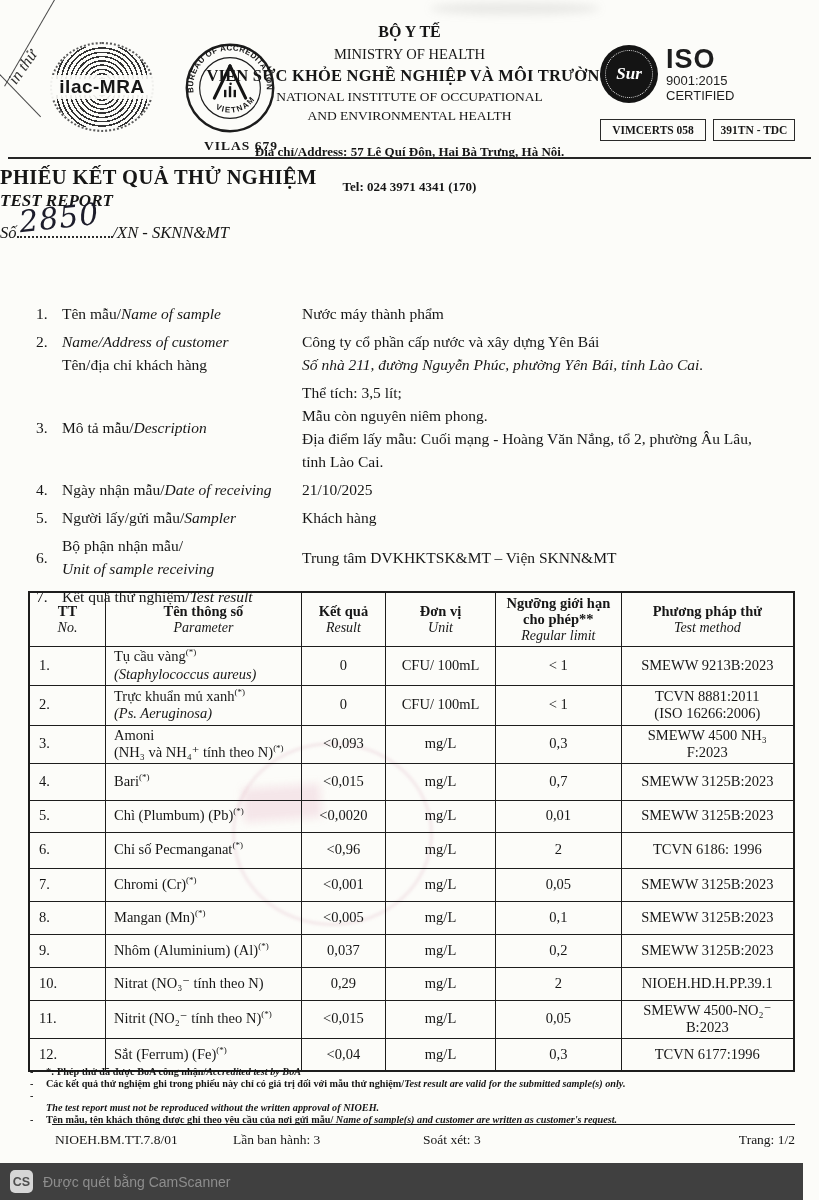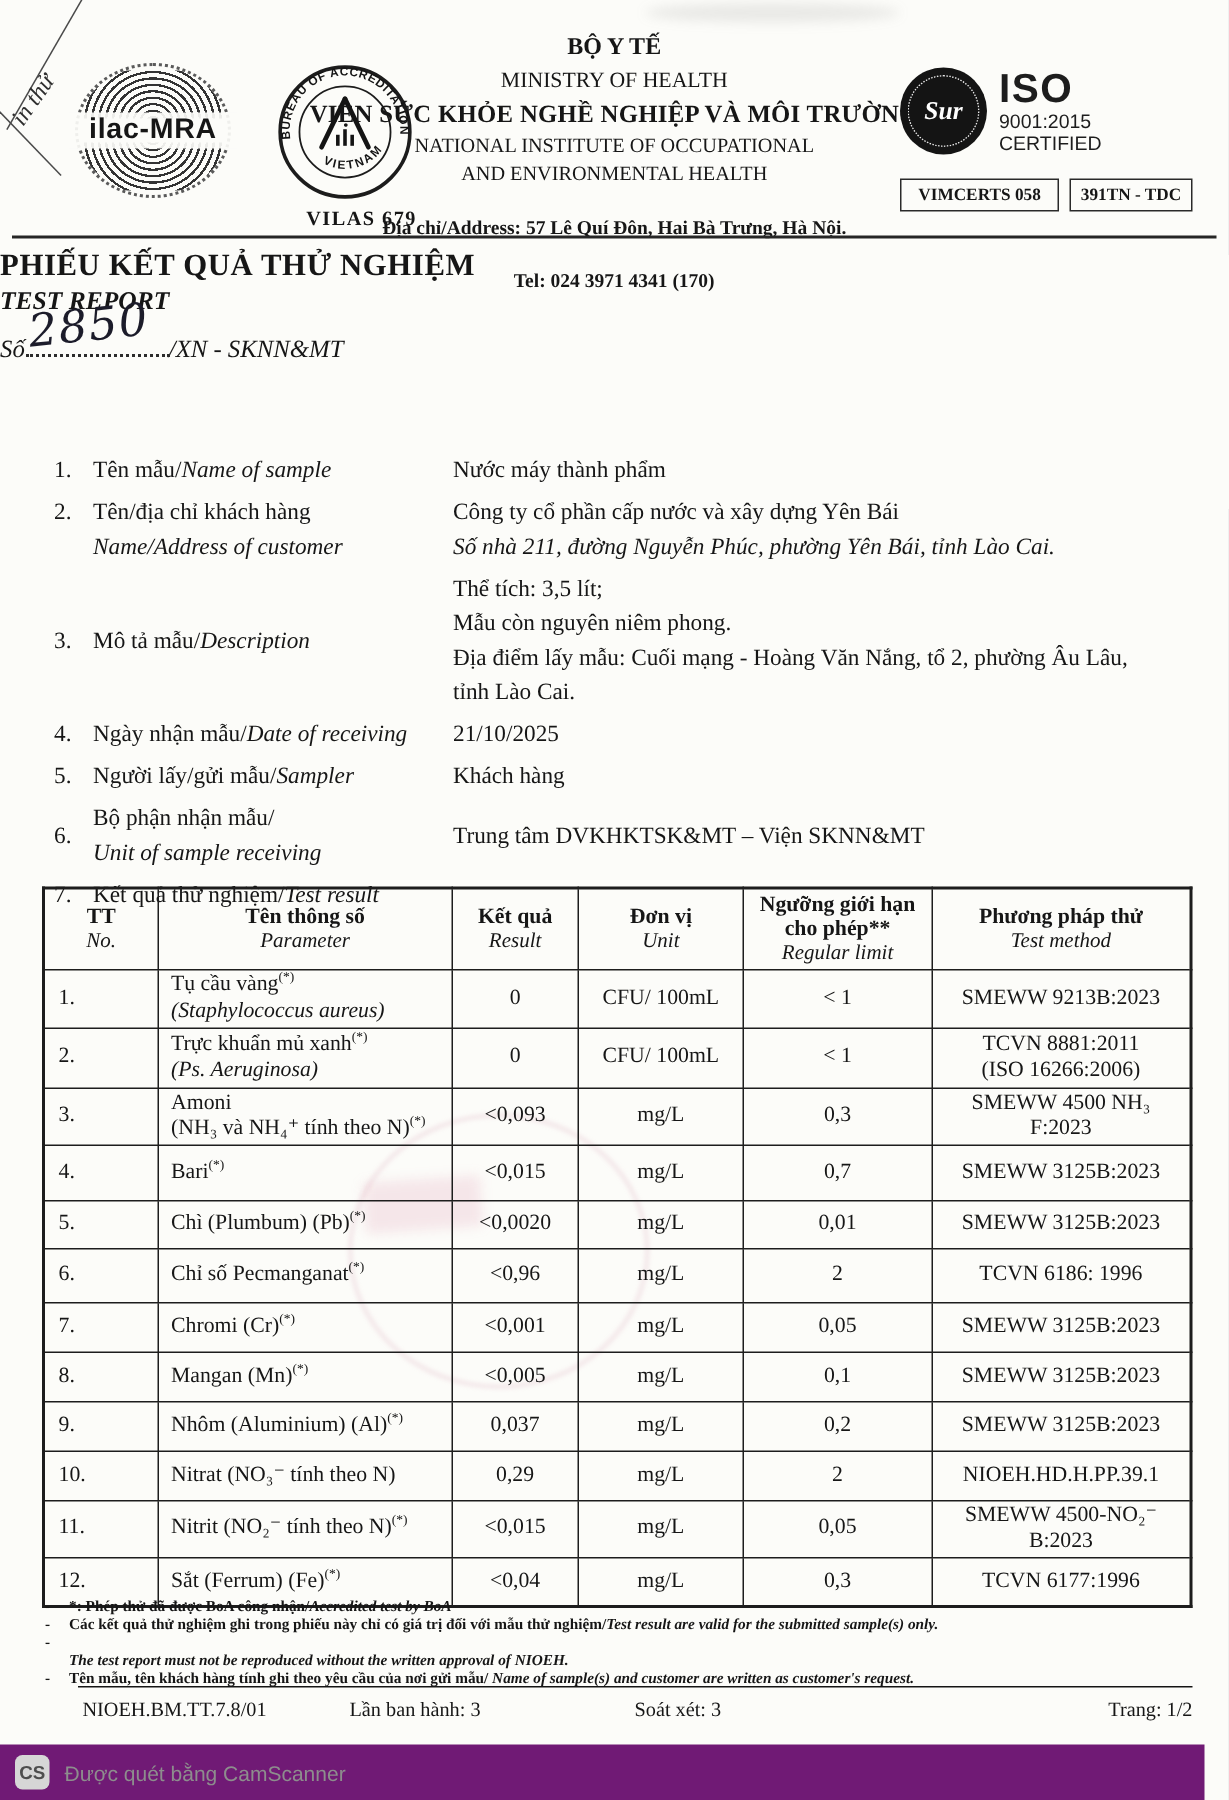--- a/index.html
+++ b/index.html
@@ -106,21 +106,21 @@
   
   .notes{position:absolute; top:1066px; left:30px; right:20px; font-size:10.2px; font-weight:600;
     line-height:12px; z-index:1;}
   .note-row{display:flex;}
   .note-dash{width:16px; flex:0 0 auto; text-align:left;}
   .notes-underline{position:absolute; top:1124px; left:52px; width:743px; border-top:1.8px solid #141414;}
   .footer-meta{position:absolute; top:1132px; left:55px; right:24px; display:flex; font-size:13.5px;}
   .fm-code{width:178px;} .fm-issue{width:190px;} .fm-review{flex:1;} .fm-page{text-align:right;}
 
   
-  .scan-bar{position:absolute; left:0; right:16px; bottom:0; height:37px; background:#701a75;
+  .scan-bar{position:absolute; left:0; right:16px; bottom:0; height:37px; background:#404040;
     display:flex; align-items:center; gap:10px; padding-left:10px; box-sizing:border-box;
     font-family:"Liberation Sans",sans-serif;}
   .cs-badge{width:23px; height:23px; border-radius:5px; background:#d6d6d6; color:#4e4e4e;
     font-weight:bold; font-size:12.5px; display:grid; place-items:center;}
   .cs-text{color:#8d8d8d; font-size:14px;}
 </style>
 </head>
 <body>
 
 <div class="page">
@@ -205,22 +205,22 @@
         <div class="info-label">
           <div><span>Tên mẫu/</span><span class="it">Name of sample</span></div>
         </div>
         <div class="info-value">
           <div><span>Nước máy thành phẩm</span></div>
         </div>
       </div>
       <div class="info-row">
         <div class="info-no">2.</div>
         <div class="info-label">
+          <div><span class="it">Name/Address of customer</span></div>
           <div><span>Tên/địa chỉ khách hàng</span></div>
-          <div><span class="it">Name/Address of customer</span></div>
         </div>
         <div class="info-value">
           <div><span>Công ty cổ phần cấp nước và xây dựng Yên Bái</span></div>
           <div><span class="it">Số nhà 211, đường Nguyễn Phúc, phường Yên Bái, tỉnh Lào Cai.</span></div>
         </div>
       </div>
       <div class="info-row center">
         <div class="info-no">3.</div>
         <div class="info-label">
           <div><span>Mô tả mẫu/</span><span class="it">Description</span></div>
@@ -471,21 +471,21 @@
       <div class="note-row">
         <span class="note-dash">-</span>
         <span><span>Các kết quả thử nghiệm ghi trong phiếu này chỉ có giá trị đối với mẫu thử nghiệm/</span><span class="it">Test result are valid for the submitted sample(s) only.</span></span>
       </div>
       <div class="note-row">
         <span class="note-dash">-</span>
         <span><br><span class="it">The test report must not be reproduced without the written approval of NIOEH.</span></span>
       </div>
       <div class="note-row">
         <span class="note-dash">-</span>
-        <span><span>Tên mẫu, tên khách hàng tính ghi theo yêu cầu của nơi gửi mẫu/ </span><span class="it">Name of sample(s) and customer are written as customer's request.</span></span>
+        <span><span>Tên mẫu, tên khách thông được ghi theo yêu cầu của nơi gửi mẫu/ </span><span class="it">Name of sample(s) and customer are written as customer's request.</span></span>
       </div>
     </div>
   <div class="notes-underline"></div>
 
   <div class="footer-meta">
     <span class="fm-code">NIOEH.BM.TT.7.8/01</span>
     <span class="fm-issue">Lần ban hành: 3</span>
     <span class="fm-review">Soát xét: 3</span>
     <span class="fm-page">Trang: 1/2</span>
   </div>

